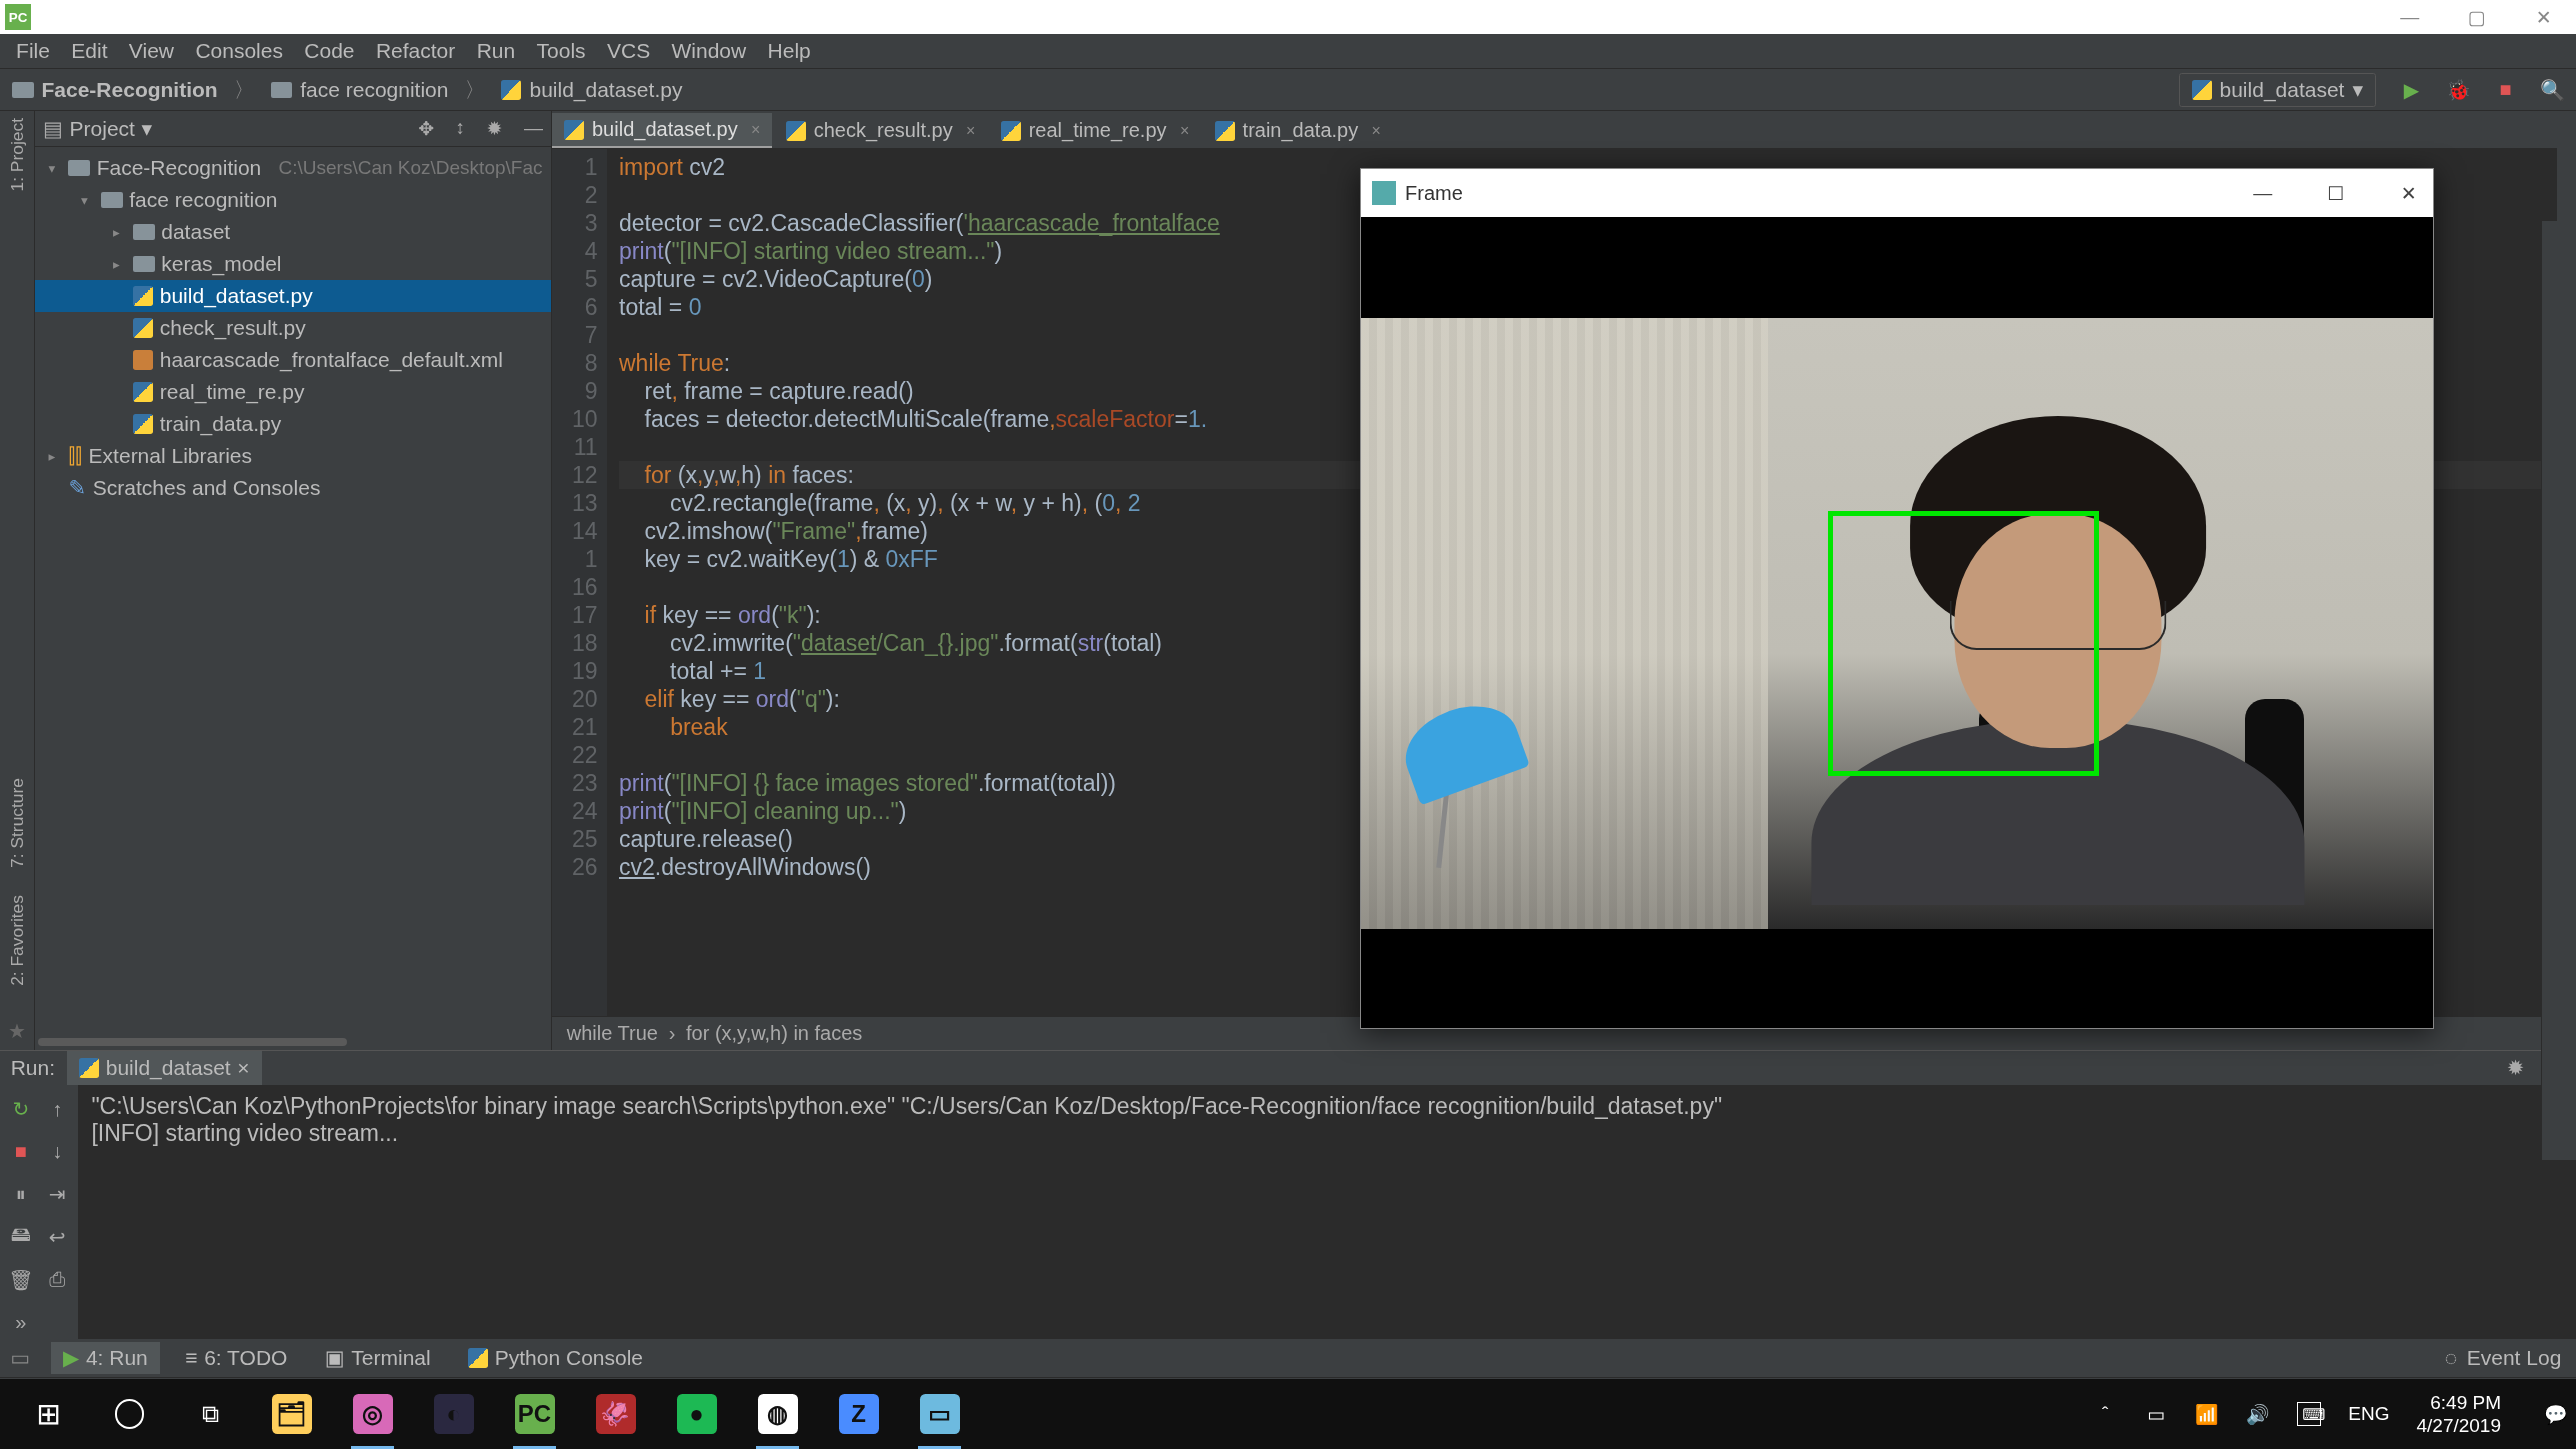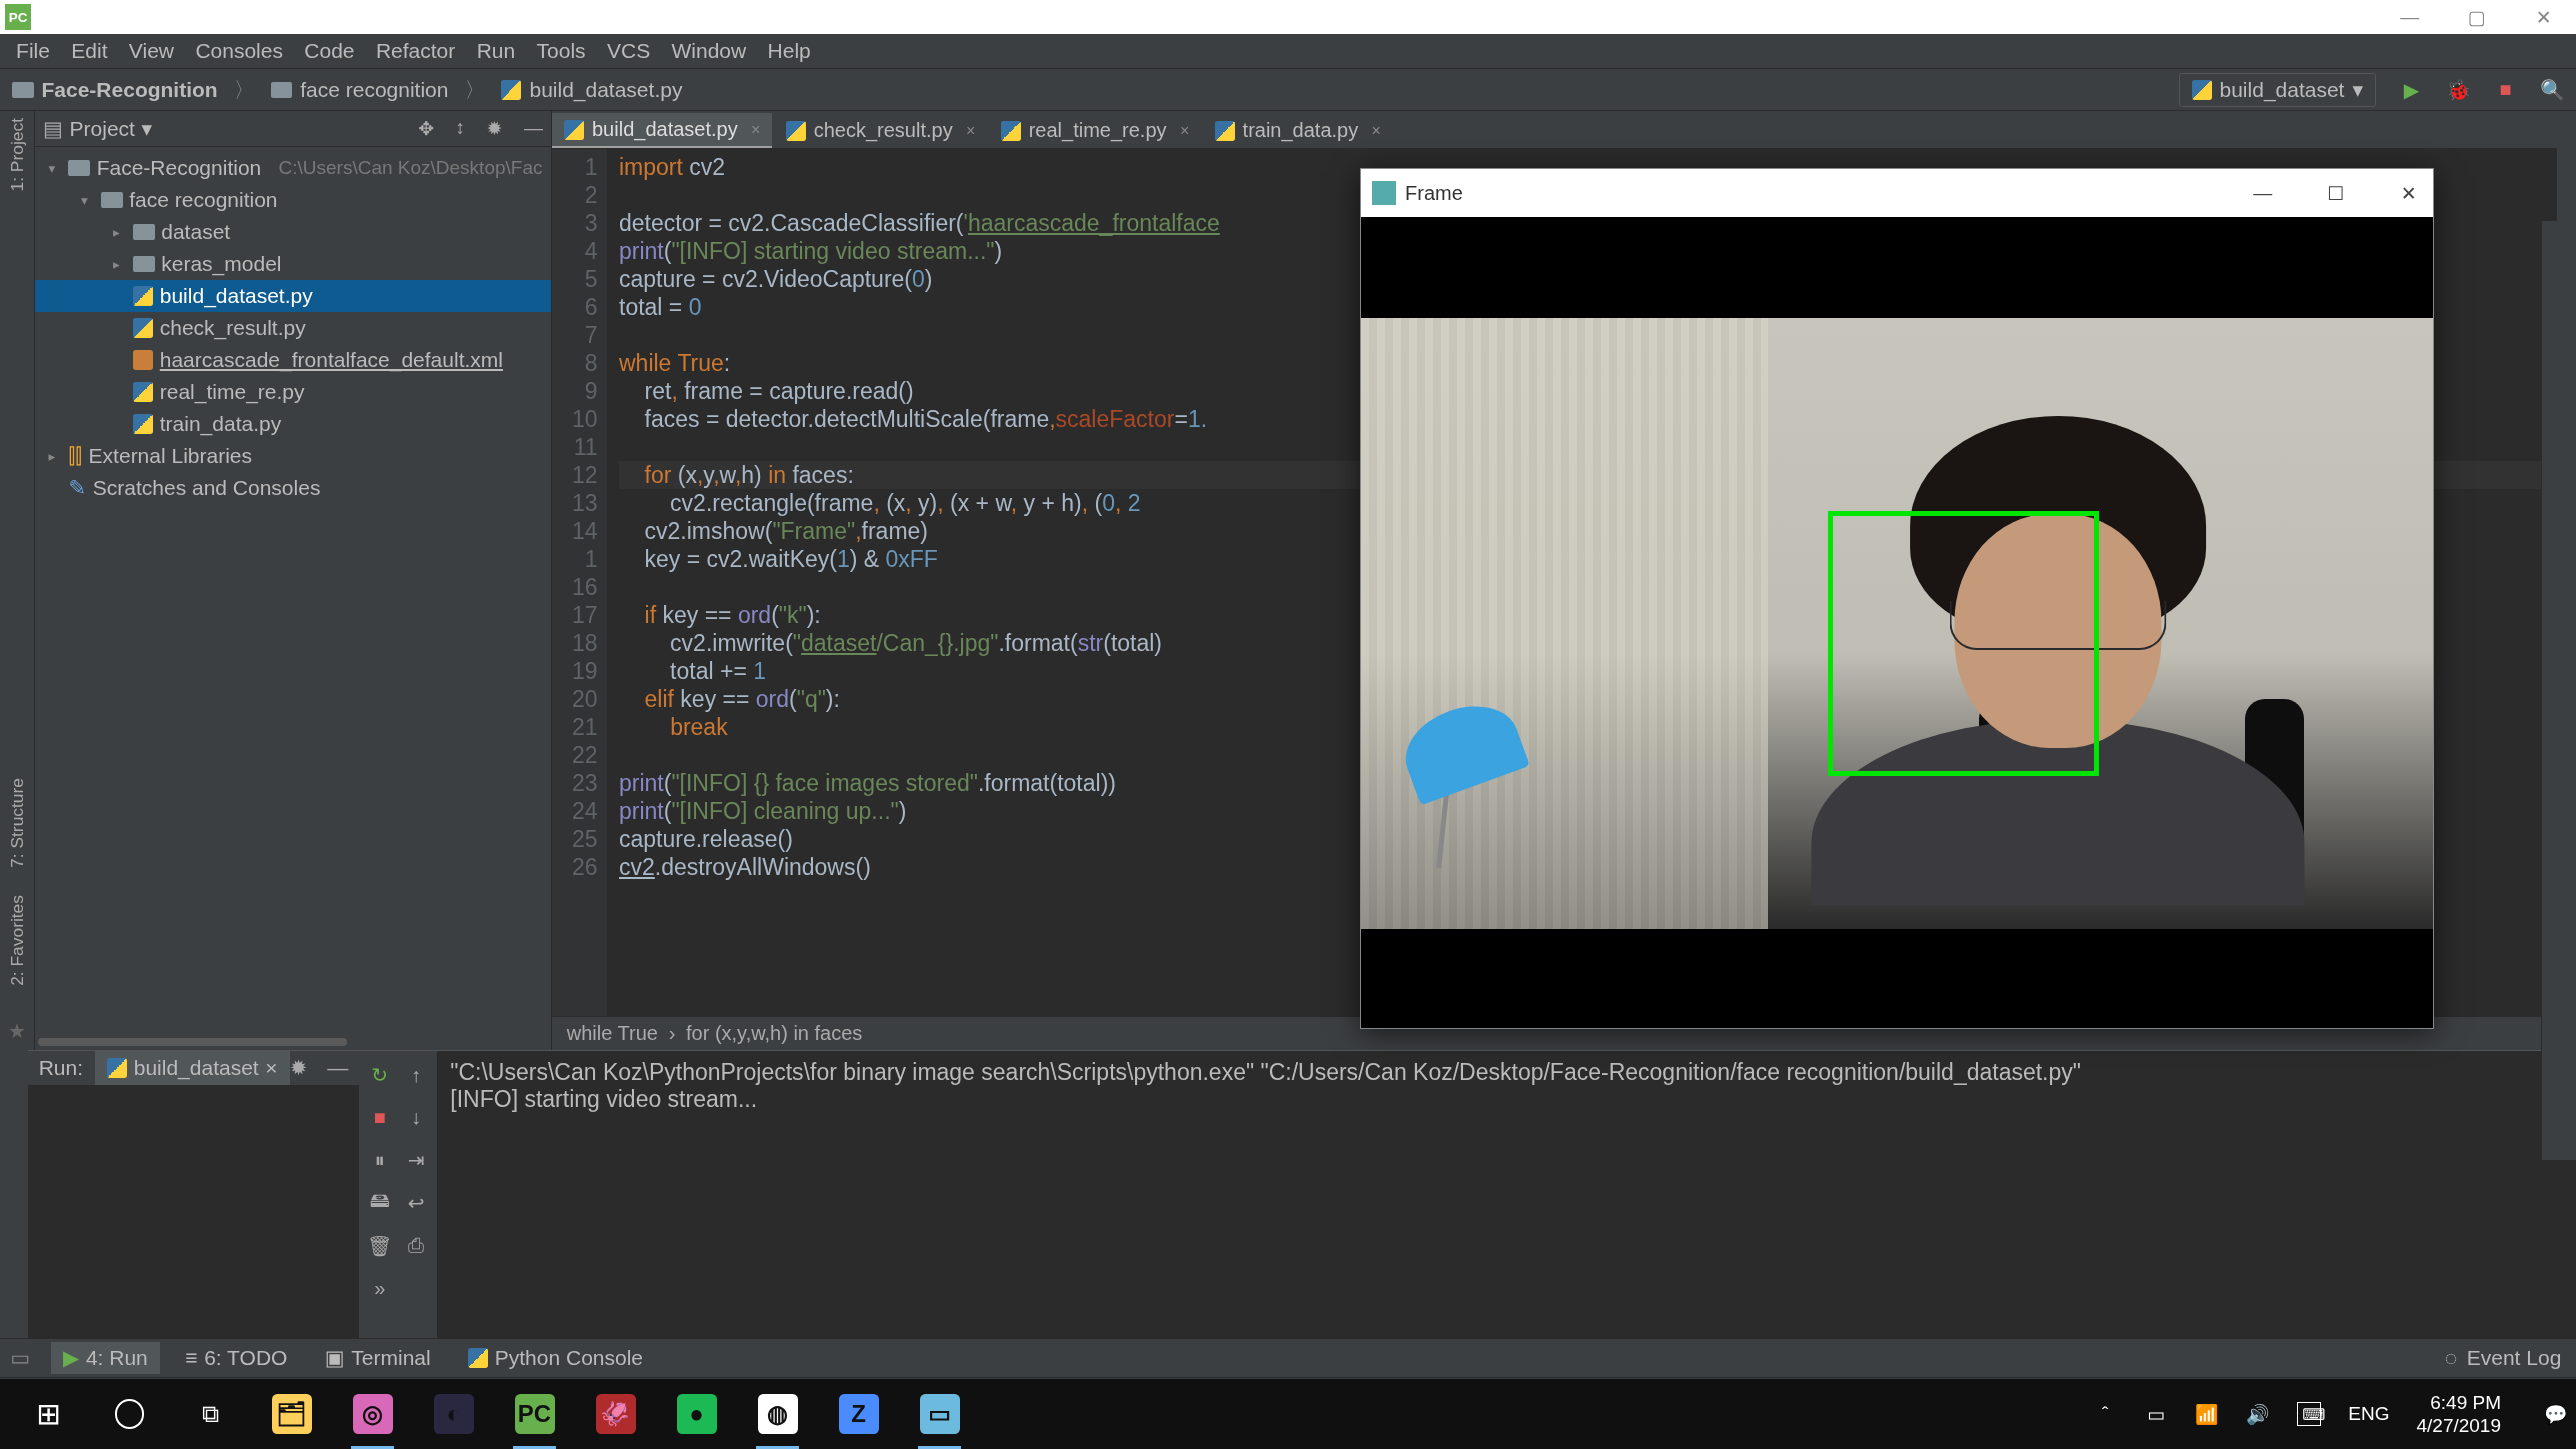--- a/index.html
+++ b/index.html
@@ -58,21 +58,21 @@
 .kw { color:#cc7832; }
 .str { color:#6a8759; }
 .num { color:#6897bb; }
 .prm { color:#aa4926; }
 .builtin { color:#8888c6; }
 .code-line { height:28px; }
 .code-line.hl { background:#323232; }
 .crumb-bar { height:34px; background:#3c3f41; display:flex; align-items:center; padding:0 14.8px; color:#aaa; font-size:20px; gap:10.7px; border-top:0.7px solid #2b2b2b; }
 
 
-.run-panel { height:288px; background:#2b2b2b; display:flex; flex-direction:row; border-top:0.7px solid #555;margin-left:28px; }
+.run-panel { height:288px; background:#2b2b2b; display:flex; flex-direction:column; border-top:0.7px solid #555; }
 .run-header { height:34px; background:#3c3f41; display:flex; align-items:center; padding:0 10.7px; }
 .run-tabs { display:flex; align-items:center; }
 .run-tab { height:34px; background:#515658; padding:0 12px; display:flex; align-items:center; gap:6.7px; }
 .run-tools { margin-left:auto; display:flex; gap:20px; color:#aaa; }
 .run-body { flex:1; display:flex; }
 .run-toolbar { width:78px; background:#3c3f41; display:grid; grid-template-columns:1fr 1fr; grid-auto-rows:40px; padding:4px; gap:2.7px; }
 .run-tb-btn { display:flex; align-items:center; justify-content:center; font-size:20px; color:#aaa; }
 .run-console { flex:1; padding:8px 13.4px; font-family:"Consolas",monospace; font-size:23px; color:#bbb; white-space:pre; }
 
 
@@ -219,21 +219,21 @@
         <div class="tree-row selected" style="padding-left: 78px;">
           <span class="tree-arrow"></span>
           <span class="py-icon"></span>
           <span>build_dataset.py</span>
         </div>
         <div class="tree-row" style="padding-left: 78px;">
           <span class="tree-arrow"></span>
           <span class="py-icon"></span>
           <span>check_result.py</span>
         </div>
-        <div class="tree-row" style="padding-left: 78px; text-decoration: underline;">
+        <div class="tree-row" style="padding-left: 78px;">
           <span class="tree-arrow"></span>
           <span style="width:20px;height:20px;background:#c97f3a;border-radius:2.7px;display:inline-block"></span>
           <span>haarcascade_frontalface_default.xml</span>
         </div>
         <div class="tree-row" style="padding-left: 78px;">
           <span class="tree-arrow"></span>
           <span class="py-icon"></span>
           <span>real_time_re.py</span>
         </div>
         <div class="tree-row" style="padding-left: 78px;">

